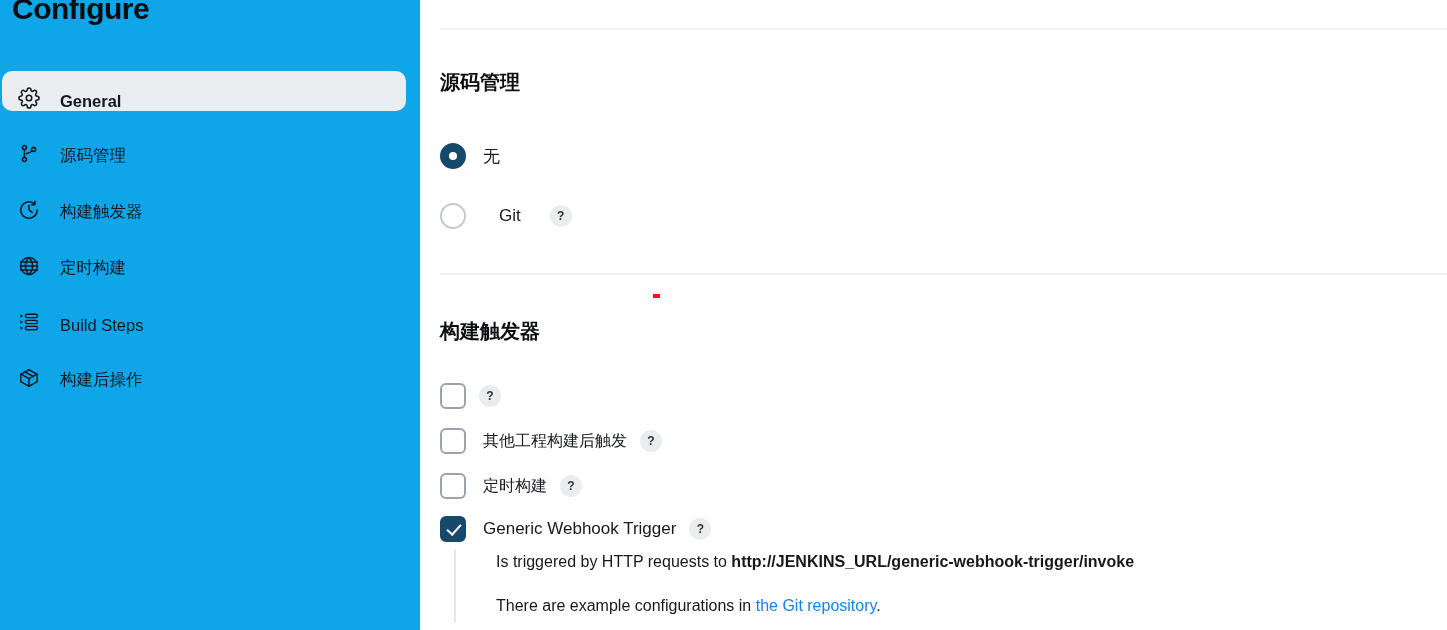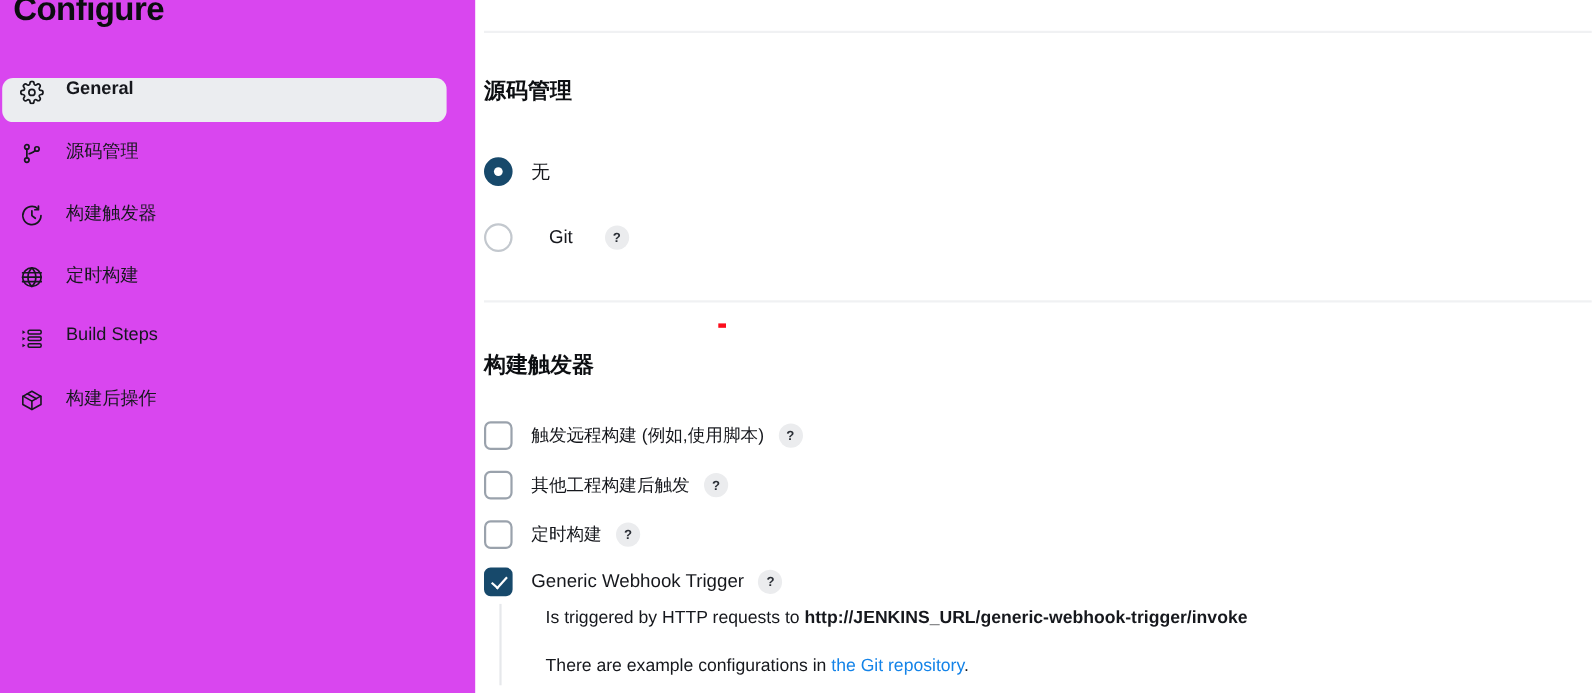--- a/index.html
+++ b/index.html
@@ -22,22 +22,21 @@
     height: 630px;
   }
 
   
   .sidebar {
     position: absolute;
     left: 0;
     top: 0;
     width: 420px;
     height: 630px;
-    background: #d946ef;
-    padding-left: 12px;
+    background: #0ea5e9;
   }
 
   .page-title {
     position: absolute;
     left: 12px;
     top: -8px;
     font-size: 30px;
     font-weight: bold;
     letter-spacing: -0.5px;
     color: #0b0d0f;
@@ -46,21 +45,21 @@
 
   .side-nav {
     position: absolute;
     left: 2px;
     top: 71px;
     width: 404px;
   }
 
   .side-item {
     display: flex;
-    align-items: flex-start;
+    align-items: flex-end;
     height: 40px;
     margin-bottom: 16px;
     padding-left: 14px;
     border-radius: 10px;
     box-sizing: border-box;
     cursor: pointer;
   }
   .side-item.active {
     background: #ebedf0;
   }
@@ -356,21 +355,20 @@
       <span class="rlabel">Git</span>
       <span class="help">?</span>
     </div>
 
     <div class="rule mid"></div>
 
     <div class="section-head triggers">构建触发器</div>
 
     <div class="check-row c1">
       <span class="checkbox"></span>
-      <span class="clabel">触发远程构建 (例如,使用脚本)</span>
       <span class="help">?</span>
     </div>
 
     <div class="check-row c2">
       <span class="checkbox"></span>
       <span class="clabel">其他工程构建后触发</span>
       <span class="help">?</span>
     </div>
 
     <div class="check-row c3">

